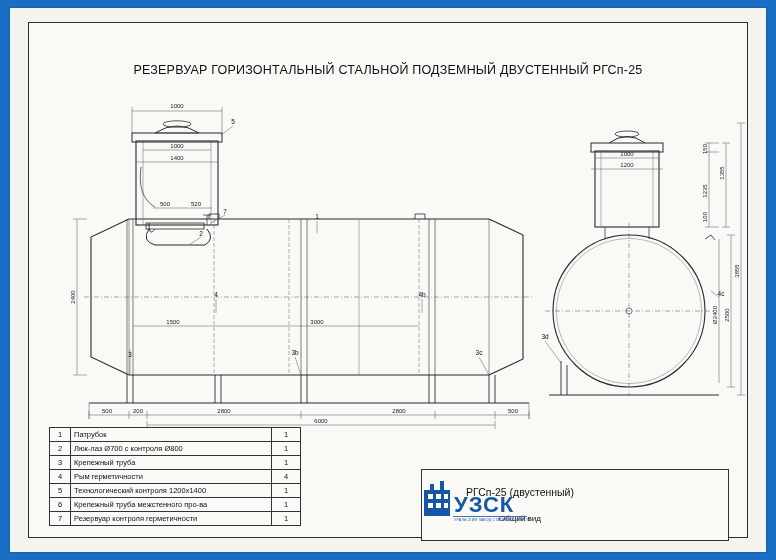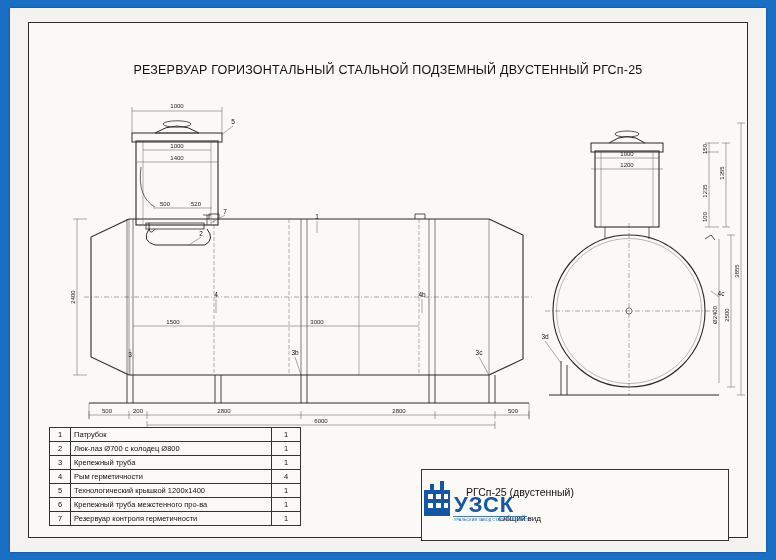--- a/index.html
+++ b/index.html
@@ -312,36 +312,36 @@
 
     <table id="spec">
       <tbody>
         <tr>
           <td class="num">1</td>
           <td class="nm">Патрубок</td>
           <td class="qty">1</td>
         </tr>
         <tr>
           <td class="num">2</td>
-          <td class="nm">Люк-лаз Ø700 с колодец Ø800</td>
+          <td class="nm">Люк-лаз Ø700 с контроля Ø800</td>
           <td class="qty">1</td>
         </tr>
         <tr>
           <td class="num">3</td>
           <td class="nm">Крепежный труба</td>
           <td class="qty">1</td>
         </tr>
         <tr>
           <td class="num">4</td>
           <td class="nm">Рым герметичности</td>
           <td class="qty">4</td>
         </tr>
         <tr>
           <td class="num">5</td>
-          <td class="nm">Технологический крышкой 1200x1400</td>
+          <td class="nm">Технологический контроля 1200x1400</td>
           <td class="qty">1</td>
         </tr>
         <tr>
           <td class="num">6</td>
           <td class="nm">Крепежный труба межстенного про-ва</td>
           <td class="qty">1</td>
         </tr>
         <tr>
           <td class="num">7</td>
           <td class="nm">Резервуар контроля герметичности</td>

